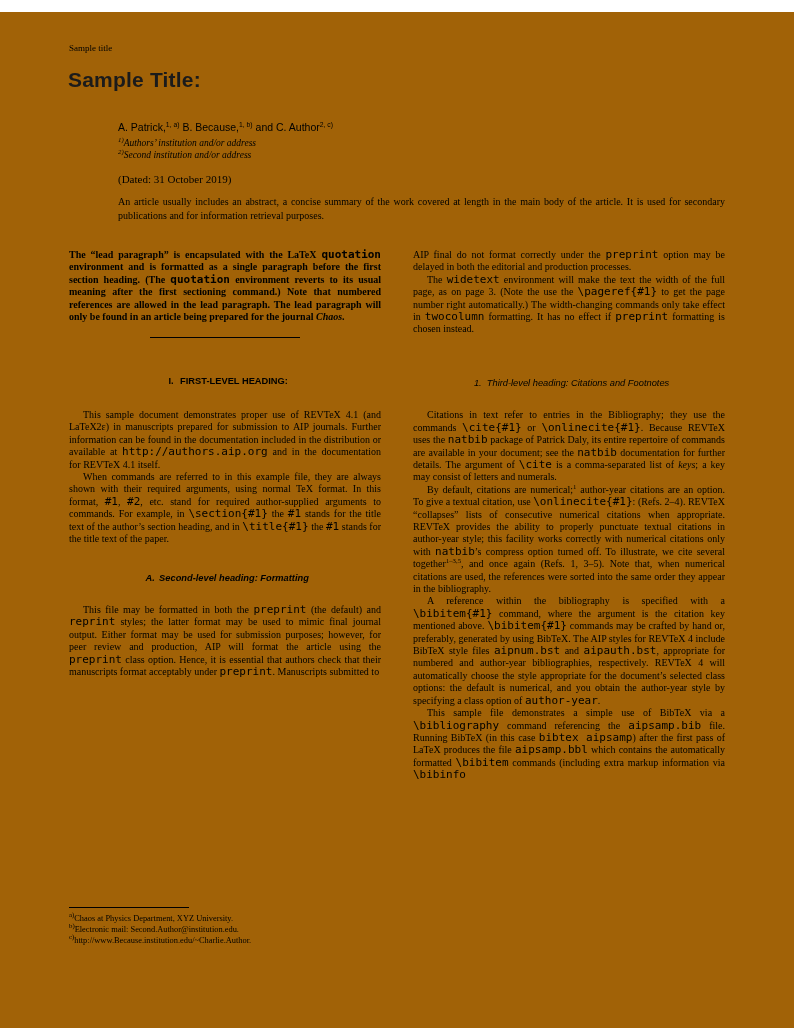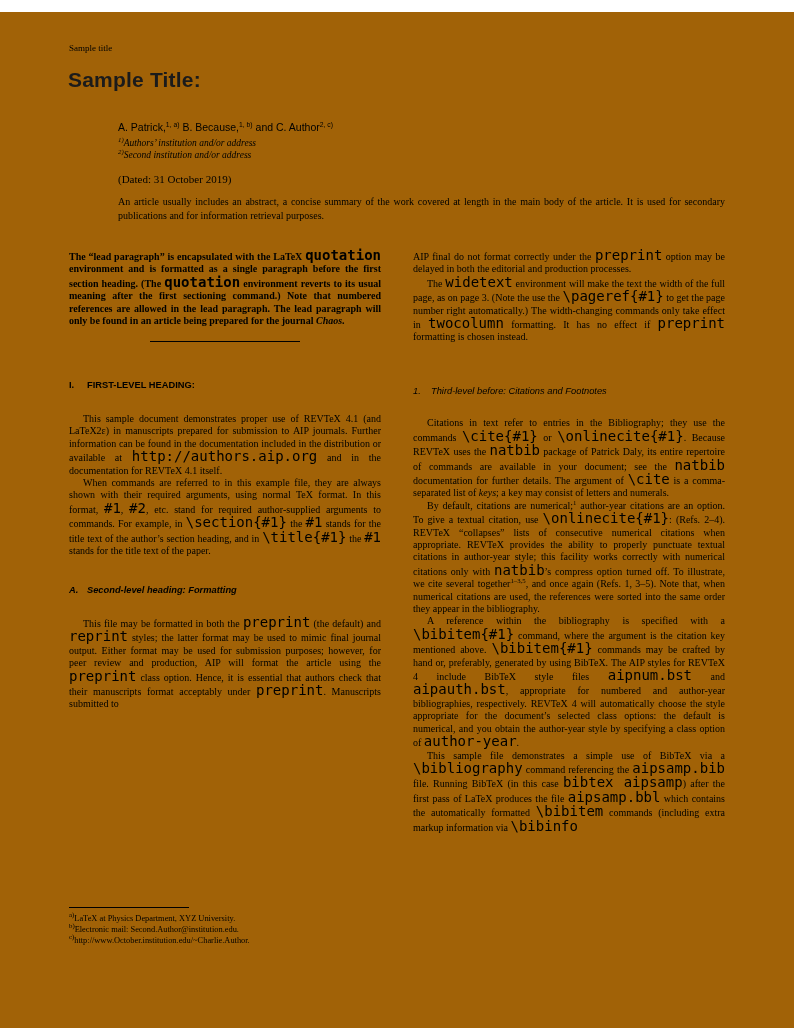--- a/index.html
+++ b/index.html
@@ -26,29 +26,29 @@
   .col-left { left: 69px; }
   .col-right { left: 413px; }
   .col p { margin: 0; }
   .ind { text-indent: 14px; }
   .lead { font-weight: bold; }
 
   .rule { width: 150px; height: 1px; background: #000; margin: 14px auto 0; }
 
   .sec {
     font-family: "Liberation Sans", sans-serif; font-size: 9.3px;
-    line-height: 12.5px; font-weight: bold; text-align: left; margin: 0;
+    line-height: 12.5px; font-weight: bold; text-align: center; margin: 0;
   }
   .sec .num { display: inline-block; min-width: 18px; font-style: inherit; }
   .h-line { display: block; }
   h2.sec { margin: 37px 0 21px; }
   h3.sec { margin: 27px 0 19px; font-style: italic; }
   h4.sec { margin: 41px 0 20px; font-weight: normal; font-style: italic; }
 
-  .s-code { font-family: "DejaVu Sans Mono", monospace; font-size: 14px; }
+  .s-code { font-family: "DejaVu Sans Mono", monospace; font-size: 11px; }
   .s-i { font-style: italic; }
   .s-sup { font-size: 6.8px; vertical-align: 4px; line-height: 0; }
   .lead .s-code { font-weight: bold; }
   .sec .s-code { font-weight: inherit; }
 
   .footnotes { position: absolute; left: 69px; top: 895px; width: 312px; font-size: 8.4px; line-height: 10.8px; }
   .fn-rule { width: 120px; height: 1px; background: #000; margin-bottom: 6px; }
   .fn { display: block; }
 </style>
 </head>
@@ -83,31 +83,31 @@
 
     <h3 class="sec">
       <span class="num">A.</span><span>Second-level heading: Formatting</span>
     </h3>
 
     <p class="ind"><span>This file may be formatted in both the </span><span class="s-code">preprint</span><span> (the default) and </span><span class="s-code">reprint</span><span> styles; the latter format may be used to mimic final journal output. Either format may be used for submission purposes; however, for peer review and production, AIP will format the article using the </span><span class="s-code">preprint</span><span> class option. Hence, it is essential that authors check that their manuscripts format acceptably under </span><span class="s-code">preprint</span><span>. Manuscripts submitted to</span></p>
   </div>
 
   <div class="footnotes">
     <div class="fn-rule"></div>
-    <div class="fn"><span class="s-sup">a)</span><span>LaTeX at Physics Department, XYZ University.</span></div>
+    <div class="fn"><span class="s-sup">a)</span><span>Chaos at Physics Department, XYZ University.</span></div>
     <div class="fn"><span class="s-sup">b)</span><span>Electronic mail: Second.Author@institution.edu.</span></div>
-    <div class="fn"><span class="s-sup">c)</span><span>http://www.October.institution.edu/~Charlie.Author.</span></div>
+    <div class="fn"><span class="s-sup">c)</span><span>http://www.Because.institution.edu/~Charlie.Author.</span></div>
   </div>
 
   <div class="col col-right">
     <p><span>AIP final do not format correctly under the </span><span class="s-code">preprint</span><span> option may be delayed in both the editorial and production processes.</span></p>
     <p class="ind"><span>The </span><span class="s-code">widetext</span><span> environment will make the text the width of the full page, as on page 3. (Note the use the </span><span class="s-code">\pageref{#1}</span><span> to get the page number right automatically.) The width-changing commands only take effect in </span><span class="s-code">twocolumn</span><span> formatting. It has no effect if </span><span class="s-code">preprint</span><span> formatting is chosen instead.</span></p>
 
     <h4 class="sec">
-      <span class="num">1.</span><span>Third-level before: Citations and Footnotes</span>
+      <span class="num">1.</span><span>Third-level heading: Citations and Footnotes</span>
     </h4>
 
     <p class="ind"><span>Citations in text refer to entries in the Bibliography; they use the commands </span><span class="s-code">\cite{#1}</span><span> or </span><span class="s-code">\onlinecite{#1}</span><span>. Because REVTeX uses the </span><span class="s-code">natbib</span><span> package of Patrick Daly, its entire repertoire of commands are available in your document; see the </span><span class="s-code">natbib</span><span> documentation for further details. The argument of </span><span class="s-code">\cite</span><span> is a comma-separated list of </span><span class="s-i">keys</span><span>; a key may consist of letters and numerals.</span></p>
     <p class="ind"><span>By default, citations are numerical;</span><span class="s-sup">1</span><span> author-year citations are an option. To give a textual citation, use </span><span class="s-code">\onlinecite{#1}</span><span>: (Refs. 2–4). REVTeX “collapses” lists of consecutive numerical citations when appropriate. REVTeX provides the ability to properly punctuate textual citations in author-year style; this facility works correctly with numerical citations only with </span><span class="s-code">natbib</span><span>’s compress option turned off. To illustrate, we cite several together</span><span class="s-sup">1–3,5</span><span>, and once again (Refs. 1, 3–5). Note that, when numerical citations are used, the references were sorted into the same order they appear in the bibliography.</span></p>
     <p class="ind"><span>A reference within the bibliography is specified with a </span><span class="s-code">\bibitem{#1}</span><span> command, where the argument is the citation key mentioned above. </span><span class="s-code">\bibitem{#1}</span><span> commands may be crafted by hand or, preferably, generated by using BibTeX. The AIP styles for REVTeX 4 include BibTeX style files </span><span class="s-code">aipnum.bst</span><span> and </span><span class="s-code">aipauth.bst</span><span>, appropriate for numbered and author-year bibliographies, respectively. REVTeX 4 will automatically choose the style appropriate for the document’s selected class options: the default is numerical, and you obtain the author-year style by specifying a class option of </span><span class="s-code">author-year</span><span>.</span></p>
     <p class="ind"><span>This sample file demonstrates a simple use of BibTeX via a </span><span class="s-code">\bibliography</span><span> command referencing the </span><span class="s-code">aipsamp.bib</span><span> file. Running BibTeX (in this case </span><span class="s-code">bibtex aipsamp</span><span>) after the first pass of LaTeX produces the file </span><span class="s-code">aipsamp.bbl</span><span> which contains the automatically formatted </span><span class="s-code">\bibitem</span><span> commands (including extra markup information via </span><span class="s-code">\bibinfo</span></p>
   </div>
 
 </div>
 

